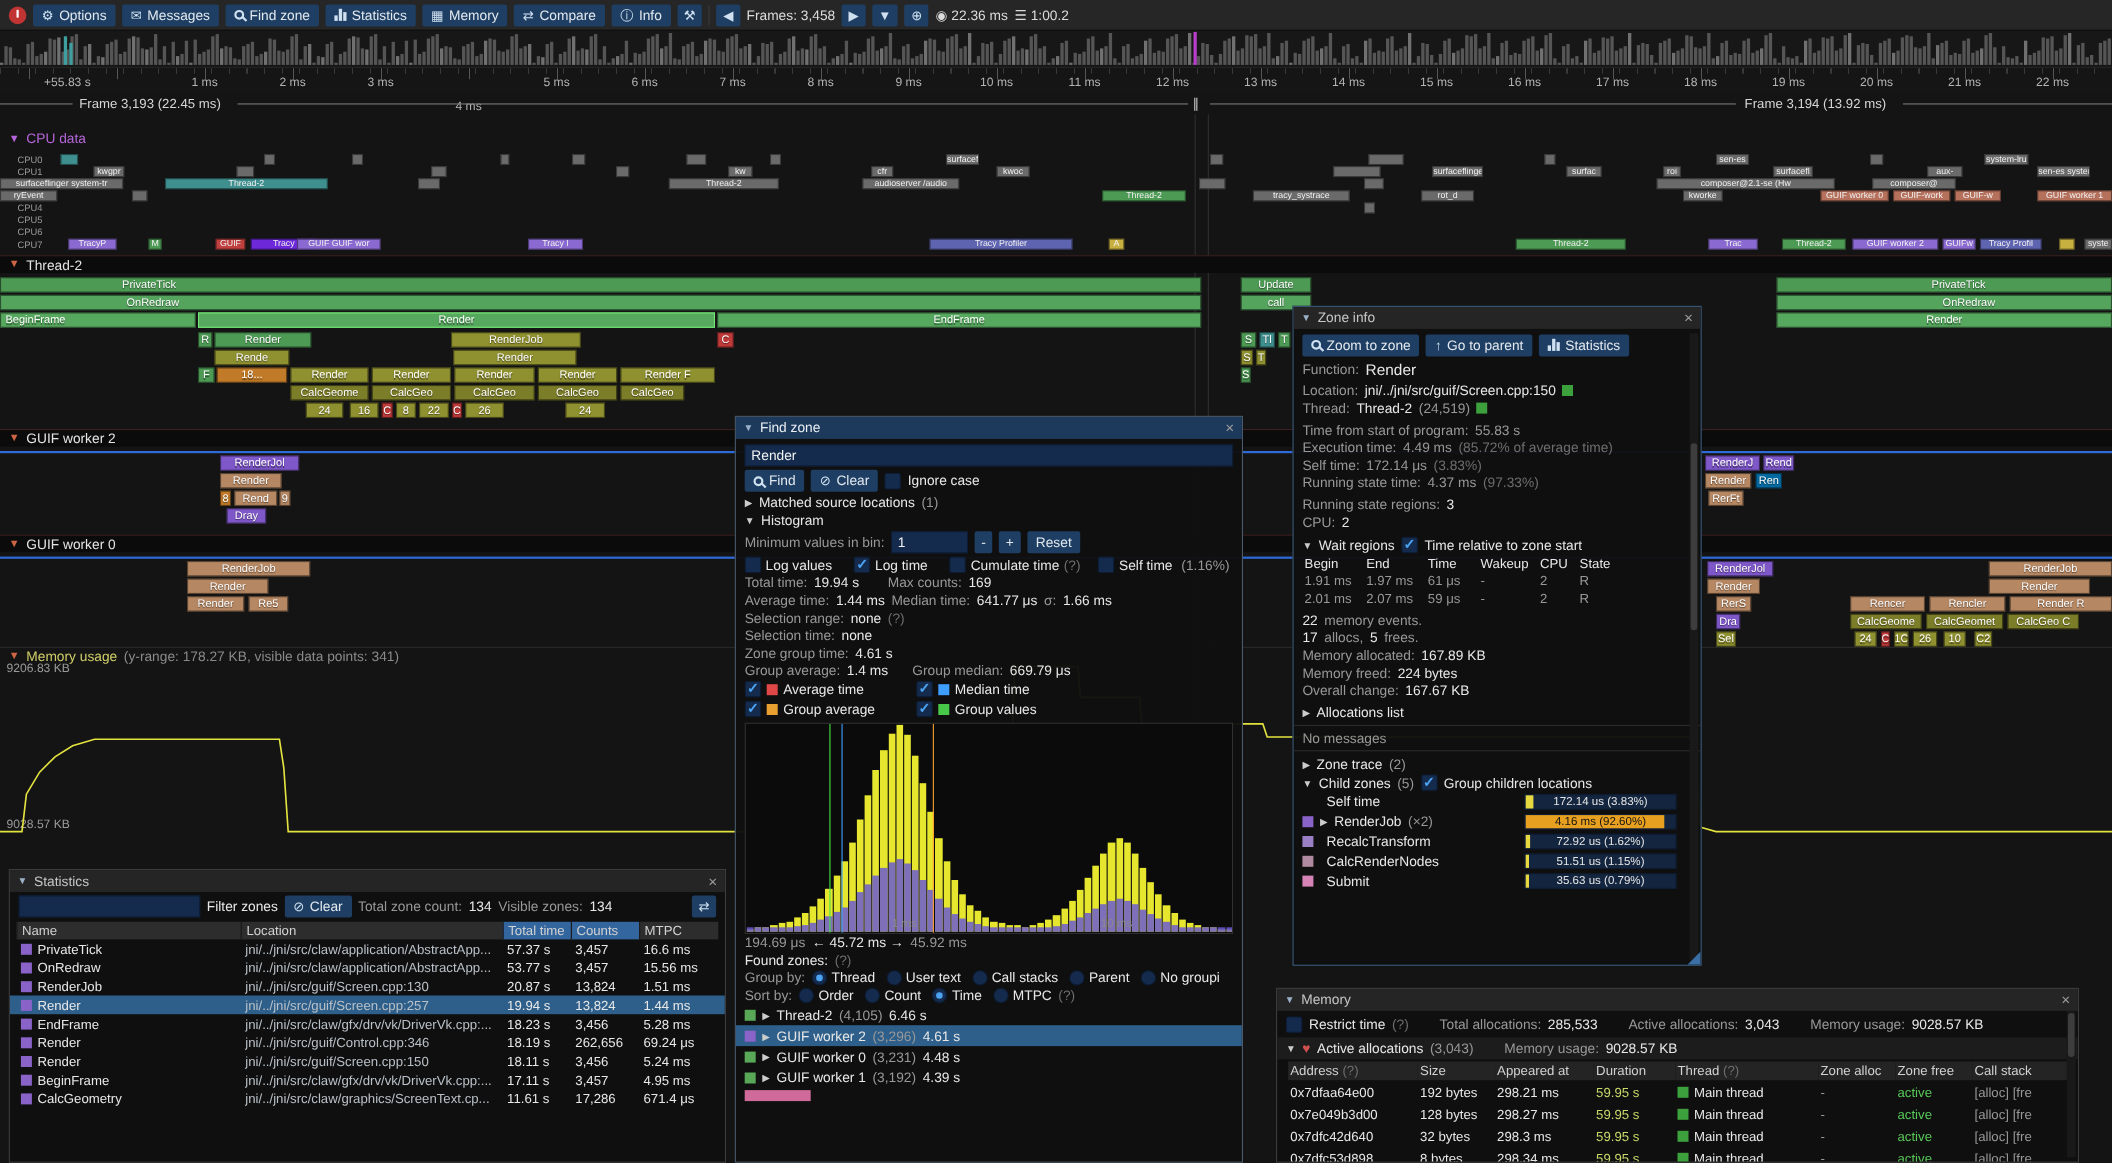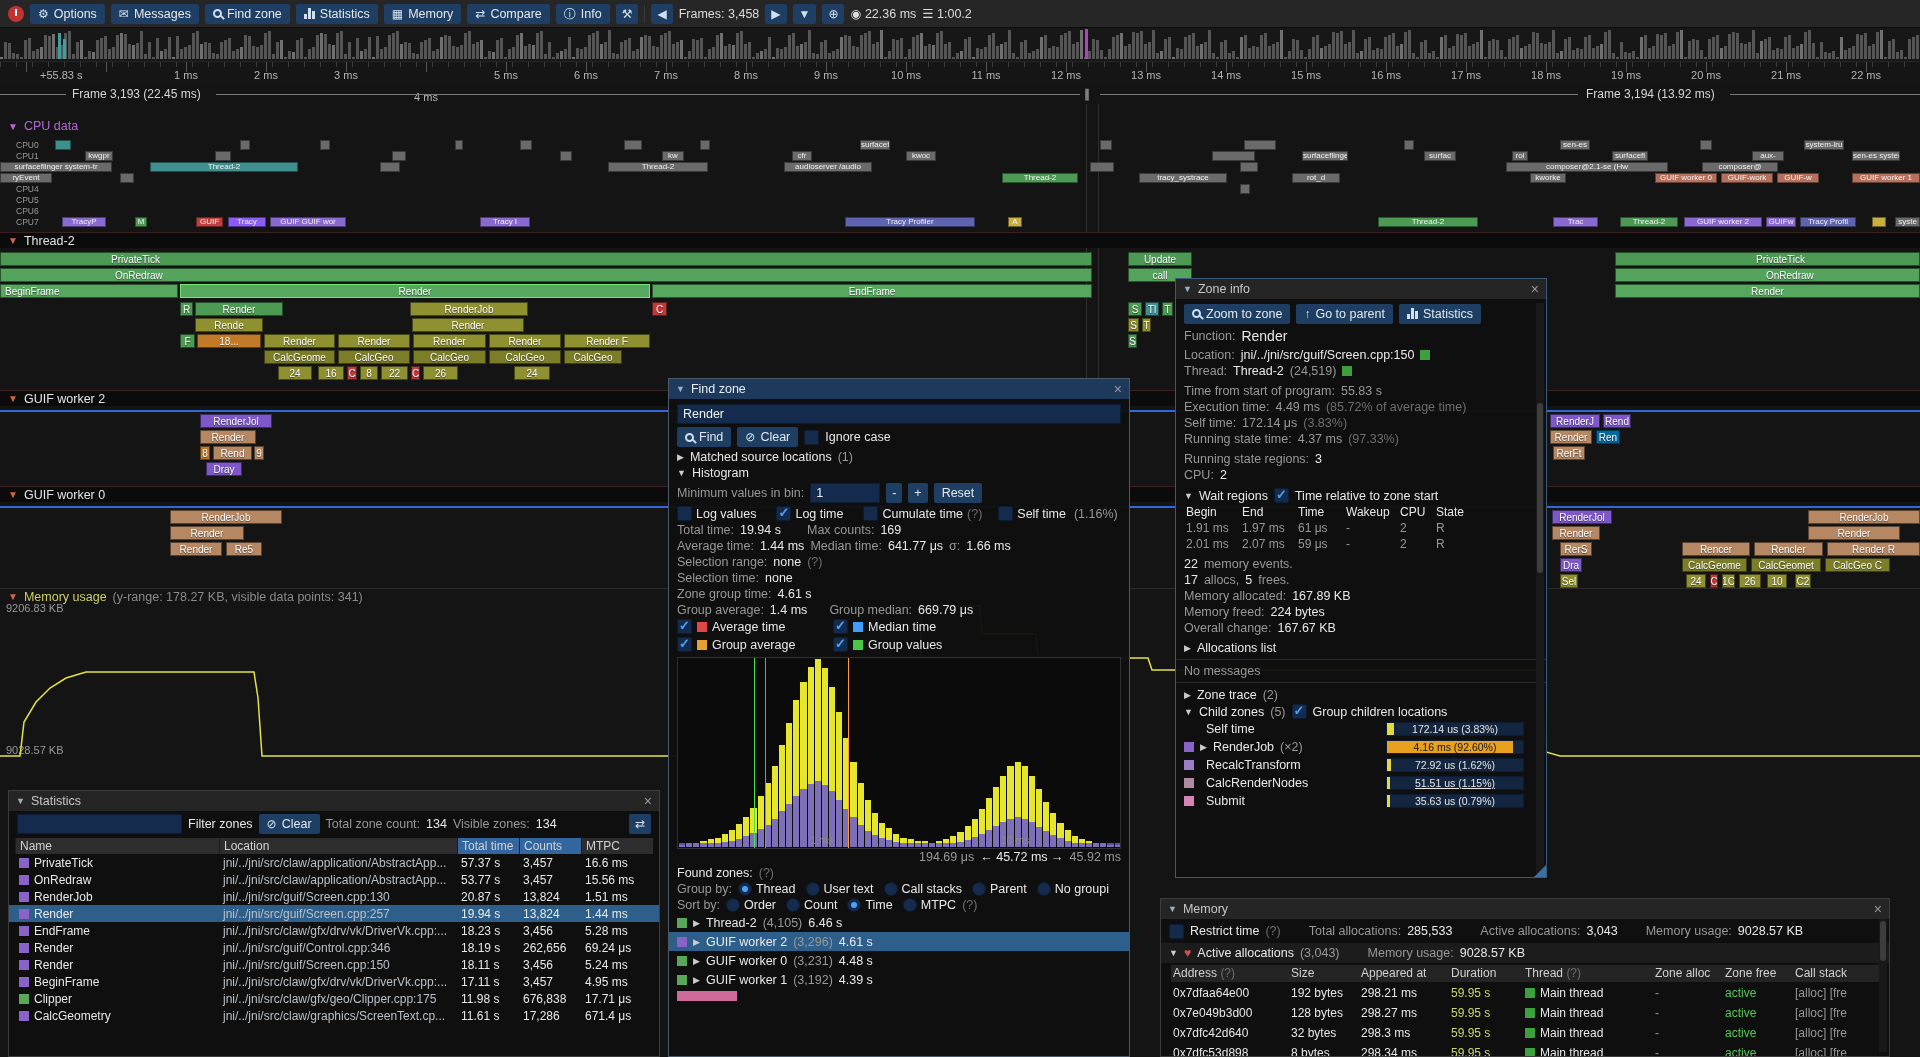--- a/index.html
+++ b/index.html
@@ -731,21 +731,21 @@
       <div class="cpuseg" style="left: 1292px; top: 173px; width: 48px;"><span>rot_d</span></div>
       <div class="cpuseg" style="left: 1530px; top: 173px; width: 36px;"><span>kworke</span></div>
       <div class="cpuseg" style="left: 1655px; top: 173px; width: 62px; background: rgb(181, 113, 92);"><span>GUIF worker 0</span></div>
       <div class="cpuseg" style="left: 1721px; top: 173px; width: 52px; background: rgb(181, 113, 92);"><span>GUIF-work</span></div>
       <div class="cpuseg" style="left: 1777px; top: 173px; width: 42px; background: rgb(181, 113, 92);"><span>GUIF-w</span></div>
       <div class="cpuseg" style="left: 1852px; top: 173px; width: 68px; background: rgb(181, 113, 92);"><span>GUIF worker 1</span></div>
       <div class="cpuseg" style="left: 1240px; top: 184px; width: 10px;"><span></span></div>
       <div class="cpuseg" style="left: 62px; top: 217px; width: 44px; background: rgb(138, 106, 208);"><span>TracyP</span></div>
       <div class="cpuseg" style="left: 135px; top: 217px; width: 12px; background: rgb(77, 154, 85);"><span>M</span></div>
       <div class="cpuseg" style="left: 196px; top: 217px; width: 27px; background: rgb(192, 64, 64);"><span>GUIF</span></div>
-      <div class="cpuseg" style="left: 228px; top: 217px; width: 38px; background: #8b5cf6;"><span>Tracy</span></div>
+      <div class="cpuseg" style="left: 228px; top: 217px; width: 60px; background: #6d28d9;"><span>Tracy</span></div>
       <div class="cpuseg" style="left: 270px; top: 217px; width: 76px; background: rgb(138, 106, 208);"><span>GUIF GUIF wor</span></div>
       <div class="cpuseg" style="left: 480px; top: 217px; width: 50px; background: rgb(138, 106, 208);"><span>Tracy I</span></div>
       <div class="cpuseg" style="left: 845px; top: 217px; width: 130px; background: rgb(95, 100, 176);"><span>Tracy Profiler</span></div>
       <div class="cpuseg" style="left: 1008px; top: 217px; width: 14px; background: rgb(200, 176, 64);"><span>A</span></div>
       <div class="cpuseg" style="left: 1378px; top: 217px; width: 100px; background: rgb(77, 154, 85);"><span>Thread-2</span></div>
       <div class="cpuseg" style="left: 1553px; top: 217px; width: 45px; background: rgb(138, 106, 208);"><span>Trac</span></div>
       <div class="cpuseg" style="left: 1620px; top: 217px; width: 58px; background: rgb(77, 154, 85);"><span>Thread-2</span></div>
       <div class="cpuseg" style="left: 1684px; top: 217px; width: 78px; background: rgb(138, 106, 208);"><span>GUIF worker 2</span></div>
       <div class="cpuseg" style="left: 1766px; top: 217px; width: 30px; background: rgb(138, 106, 208);"><span>GUIFw</span></div>
       <div class="cpuseg" style="left: 1800px; top: 217px; width: 56px; background: rgb(95, 100, 176);"><span>Tracy Profil</span></div>
@@ -1126,30 +1126,20 @@
       <span class="namecell">
           <i class="sq" style="background: rgb(138, 99, 200);"></i>
           <span class="v">BeginFrame</span>
         </span>
       <span class="loc">jni/../jni/src/claw/gfx/drv/vk/DriverVk.cpp:...</span>
       <span class="v">17.11 s</span>
       <span class="v">3,457</span>
       <span class="v">4.95 ms</span>
     </div>
 
-    <div class="strow">
-      <span class="namecell">
-          <i class="sq" style="background: rgb(88, 168, 88);"></i>
-          <span class="v">Clipper</span>
-        </span>
-      <span class="loc">jni/../jni/src/claw/gfx/geo/Clipper.cpp:175</span>
-      <span class="v">11.98 s</span>
-      <span class="v">676,838</span>
-      <span class="v">17.71 μs</span>
-    </div>
 
     <div class="strow">
       <span class="namecell">
           <i class="sq" style="background: rgb(138, 99, 200);"></i>
           <span class="v">CalcGeometry</span>
         </span>
       <span class="loc">jni/../jni/src/claw/graphics/ScreenText.cp...</span>
       <span class="v">11.61 s</span>
       <span class="v">17,286</span>
       <span class="v">671.4 μs</span>
@@ -1535,21 +1525,21 @@
         </div>
       </div>
     <div>
         <div class="hline" style="left: 17.2%; background: rgb(68, 228, 68);"></div>
         <div class="hline" style="left: 19.6%; background: rgb(63, 160, 255);"></div>
         <div class="hline" style="left: 38.5%; background: rgb(255, 160, 48);"></div>
       </div>
     <span class="haxis" style="left:30%">1 ms</span>
     <span class="haxis" style="left:73%">10 ms</span>
   </div>
-  <div class="fr" style="justify-content:flex-end">
+  <div class="fr" style="justify-content:flex-start">
       <span class="l">194.69 μs</span>
       <span class="v">← 45.72 ms →</span>
       <span class="l">45.92 ms</span>
     </div>
   <div class="fr">
       <span class="v">Found zones:</span>
       <span class="d">(?)</span>
     </div>
   <div class="fr">
       <span class="l">Group by:</span>
@@ -1815,21 +1805,21 @@
         </span>
     </div>
 
     <div class="fr" style="height:18px">
       <span class="sq" style="background: rgb(176, 138, 160);"></span>
       <span class="exp"></span>
       <span class="v">CalcRenderNodes</span>
         <span class="l"></span>
       <span class="bar">
           <i style="width: 2%; background: rgb(232, 216, 64);"></i>
-          <span style="color: rgb(228, 228, 228); text-decoration: underline;">51.51 us (1.15%)</span>
+          <span style="color: rgb(228, 228, 228);">51.51 us (1.15%)</span>
         </span>
     </div>
 
     <div class="fr" style="height:18px">
       <span class="sq" style="background: rgb(214, 131, 182);"></span>
       <span class="exp"></span>
       <span class="v">Submit</span>
         <span class="l"></span>
       <span class="bar">
           <i style="width: 2%; background: rgb(232, 216, 64);"></i>

